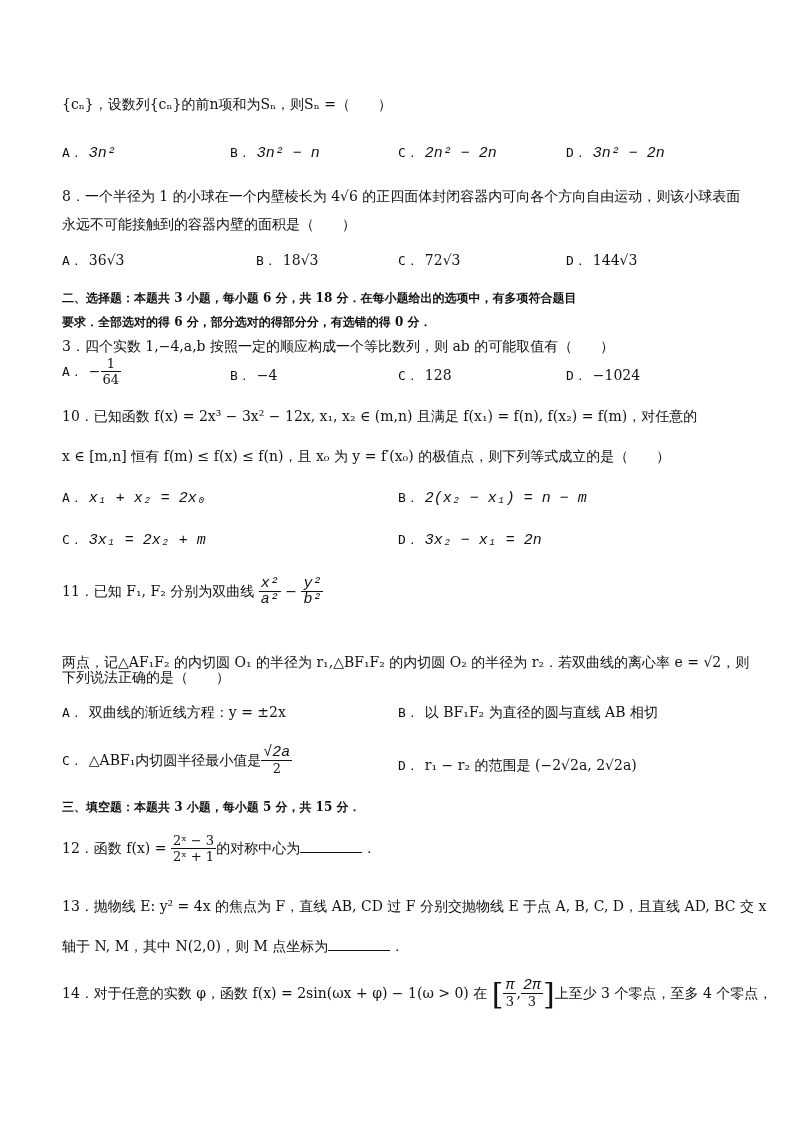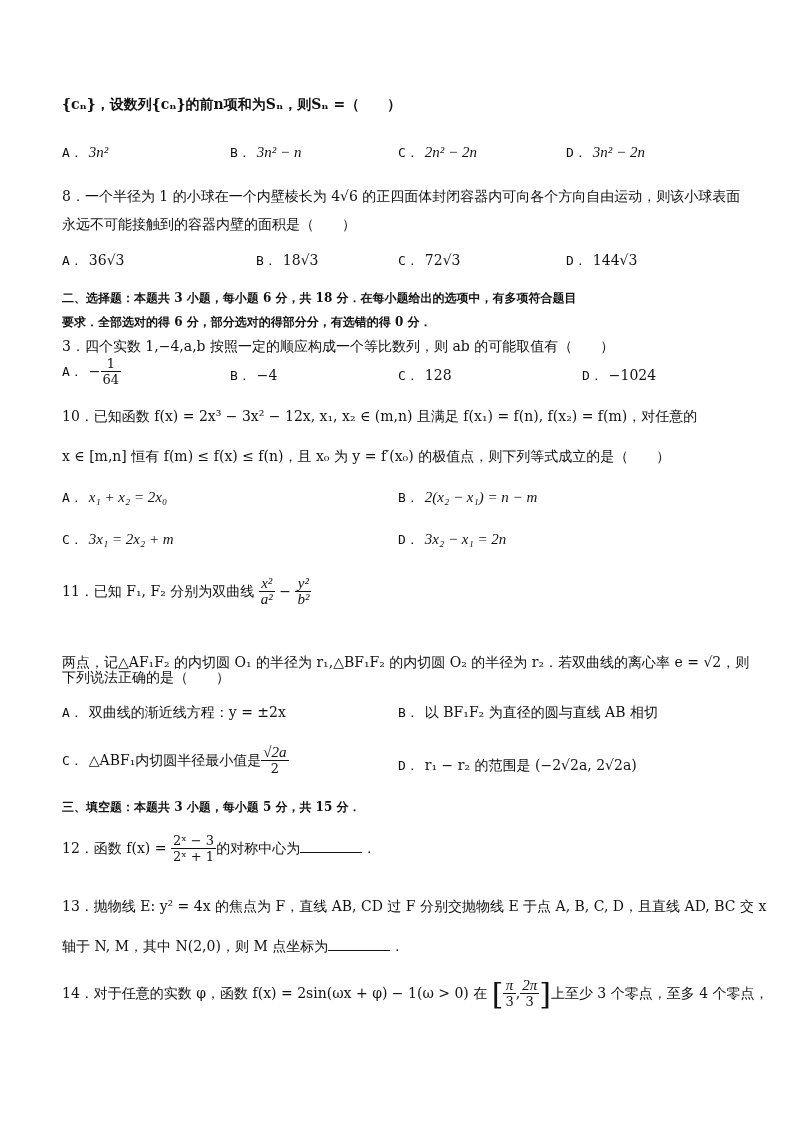--- a/index.html
+++ b/index.html
@@ -2,51 +2,51 @@
 <html><head>
 <meta charset="utf-8">
 <style>
   html, body { margin: 0; padding: 0; background: #ffffff; }
   body { width: 794px; height: 1123px; position: relative; overflow: hidden;
          font-family: "DejaVu Serif", "Liberation Serif", serif; color: #111; font-size: 14px; }
   .line { position: absolute; left: 62px; white-space: nowrap; font-size: 14px; line-height: 18px; }
   .bold { font-weight: bold; font-size: 12px; }
   .opt { position: absolute; white-space: nowrap; font-size: 14px; line-height: 18px; }
   .lbl { font-family: "DejaVu Sans Mono", "Liberation Mono", monospace; font-size: 13px; margin-right: 6px; }
-  .m { font-style: italic; font-family: Liberation Serif, serif; font-size: 15px; }
+  .m { font-style: italic; font-family: Liberation Mono, monospace; font-size: 15px; }
   .frac { display: inline-block; vertical-align: middle; text-align: center; font-size: 13px; line-height: 15px; }
   .frac .num { display: block; border-bottom: 1px solid #111; padding: 0 2px; }
   .frac .den { display: block; padding: 0 2px; }
   .blank { display: inline-block; width: 62px; border-bottom: 1px solid #111; height: 14px; vertical-align: baseline; }
   .bracket { font-size: 30px; vertical-align: middle; font-weight: 100; }
 </style>
 </head>
 <body>
 
-<div class="line" style="top:95px;font-weight:bold;">{cₙ}，设数列{cₙ}的前n项和为Sₙ，则Sₙ =（　　）</div>
+<div class="line" style="top:95px;">{cₙ}，设数列{cₙ}的前n项和为Sₙ，则Sₙ =（　　）</div>
 <div class="opt" style="left:62px; top:143px;"><span class="lbl">A．</span><span class="m">3n²</span></div>
 <div class="opt" style="left:230px; top:143px;"><span class="lbl">B．</span><span class="m">3n² − n</span></div>
 <div class="opt" style="left:398px; top:143px;"><span class="lbl">C．</span><span class="m">2n² − 2n</span></div>
 <div class="opt" style="left:566px; top:143px;"><span class="lbl">D．</span><span class="m">3n² − 2n</span></div>
 
 <div class="line" style="top:187px;">8．一个半径为 1 的小球在一个内壁棱长为 4√6 的正四面体封闭容器内可向各个方向自由运动，则该小球表面</div>
 <div class="line" style="top:215px;">永远不可能接触到的容器内壁的面积是（　　）</div>
 <div class="opt" style="left:62px; top:251px;"><span class="lbl">A．</span><span>36√3</span></div>
 <div class="opt" style="left:230px; top:251px;margin-left:26px;"><span class="lbl">B．</span><span>18√3</span></div>
 <div class="opt" style="left:398px; top:251px;"><span class="lbl">C．</span><span>72√3</span></div>
 <div class="opt" style="left:566px; top:251px;"><span class="lbl">D．</span><span>144√3</span></div>
 
 <div class="line bold" style="top:289px;">二、选择题：本题共 3 小题，每小题 6 分，共 18 分．在每小题给出的选项中，有多项符合题目</div>
 <div class="line bold" style="top:313px;">要求．全部选对的得 6 分，部分选对的得部分分，有选错的得 0 分．</div>
 
 <div class="line" style="top:337px;">3．四个实数 1,−4,a,b 按照一定的顺应构成一个等比数列，则 ab 的可能取值有（　　）</div>
 <div class="opt" style="left:62px; top:356px;"><span class="lbl">A．</span><span>−</span><span class="frac"><span class="num">1</span><span class="den">64</span></span></div>
 <div class="opt" style="left:230px; top:366px;"><span class="lbl">B．</span><span>−4</span></div>
 <div class="opt" style="left:398px; top:366px;text-align:center;"><span class="lbl">C．</span><span>128</span></div>
-<div class="opt" style="left:582px; top:366px;"><span class="lbl">D．</span><span>−1024</span></div>
+<div class="opt" style="left:566px; top:366px;"><span class="lbl">D．</span><span>−1024</span></div>
 
 <div class="line" style="top:407px;">10．已知函数 f(x) = 2x³ − 3x² − 12x, x₁, x₂ ∈ (m,n) 且满足 f(x₁) = f(n), f(x₂) = f(m)，对任意的</div>
 <div class="line" style="top:447px;">x ∈ [m,n] 恒有 f(m) ≤ f(x) ≤ f(n)，且 x₀ 为 y = f′(x₀) 的极值点，则下列等式成立的是（　　）</div>
 <div class="opt" style="left:62px; top:488px;"><span class="lbl">A．</span><span class="m">x₁ + x₂ = 2x₀</span></div>
 <div class="opt" style="left:398px; top:488px;"><span class="lbl">B．</span><span class="m">2(x₂ − x₁) = n − m</span></div>
 <div class="opt" style="left:62px; top:530px;"><span class="lbl">C．</span><span class="m">3x₁ = 2x₂ + m</span></div>
 <div class="opt" style="left:398px; top:530px;"><span class="lbl">D．</span><span class="m">3x₂ − x₁ = 2n</span></div>
 
 <div class="line" style="top:576px;">
   <span>11．已知 F₁, F₂ 分别为双曲线</span>

